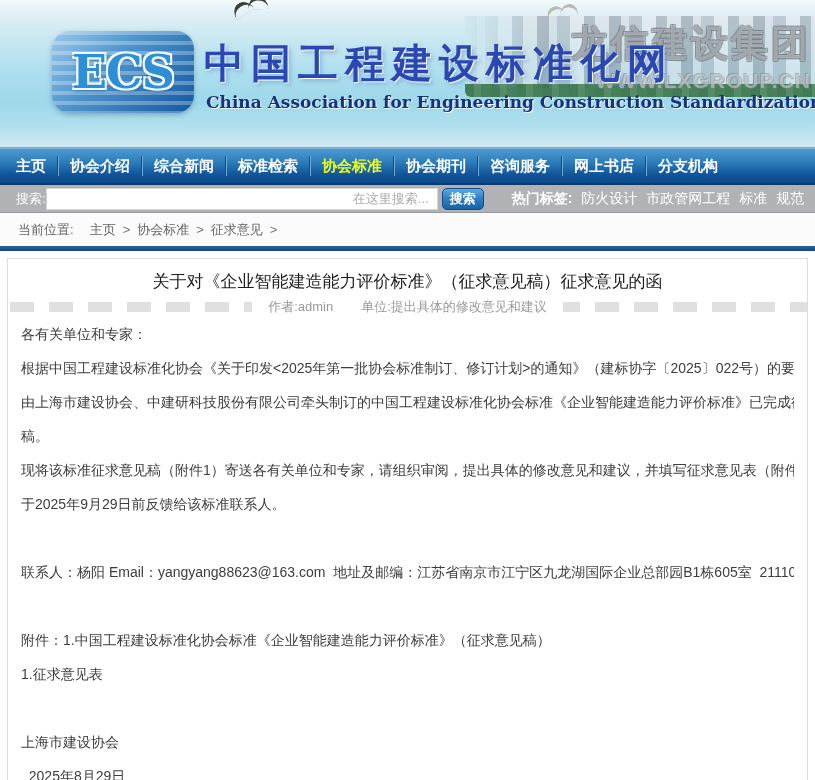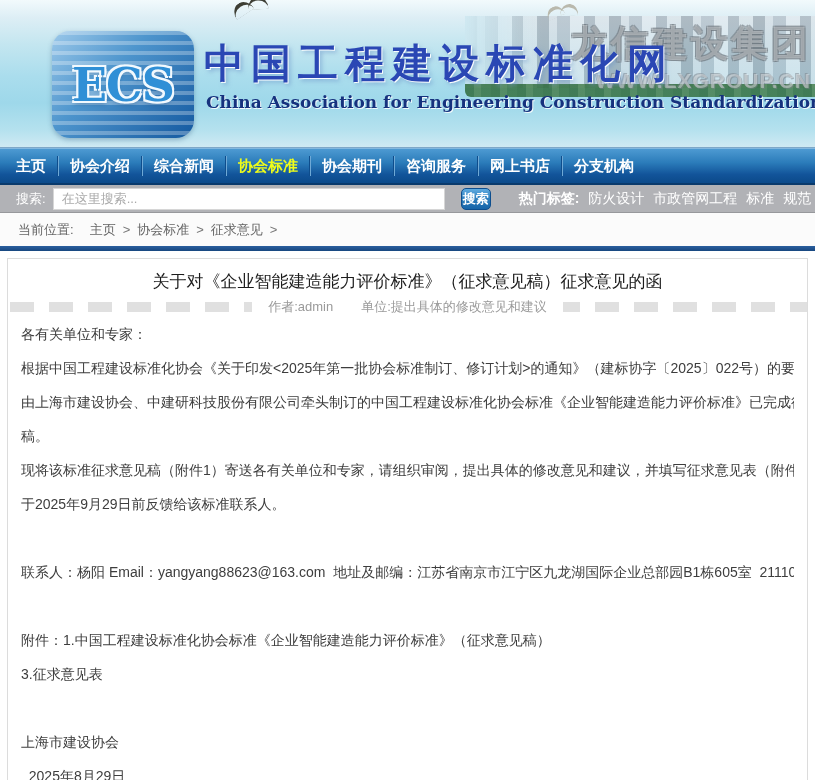--- a/index.html
+++ b/index.html
@@ -42,21 +42,21 @@
   .seagull { position:absolute; width:30px; height:12px; }
   .seagull i { position:absolute; top:0; width:16px; height:10px; border-top:3px solid #55564c; border-radius:50% 50% 0 0/100% 100% 0 0; }
   .seagull i:first-child { left:0; transform:rotate(-14deg); }
   .seagull i:last-child  { left:13px; transform:rotate(16deg); }
   .seagull.sg1 { left:236px; top:1px; transform:rotate(-20deg) scale(1.3); }
   .seagull.sg1 i { border-top-color:#3d3e34; }
   .seagull.sg2 { left:548px; top:6px; transform:rotate(-10deg) scale(1.15); }
   .seagull.sg2 i { border-top-color:#b9b9ad; }
 
   .logo {
-    position:absolute; left:52px; top:31px; width:142px; height:107px; border-radius:18px;
+    position:absolute; left:52px; top:31px; width:142px; height:82px; border-radius:18px;
     background:linear-gradient(135deg,#9cc9ea 0%, #4e95cd 40%, #1459a0 100%);
     box-shadow:0 2px 5px rgba(40,80,120,.35);
     display:flex; align-items:center; justify-content:center;text-align:right;
   }
   .logo::before {
     content:""; position:absolute; inset:0; border-radius:18px;
     background:repeating-linear-gradient(180deg, rgba(255,255,255,.28) 0 4px, rgba(255,255,255,0) 4px 10px);
   }
   .logo-text {
     position:relative; font-family:"DejaVu Serif", serif; font-weight:bold; font-size:46px; letter-spacing:-1px;
@@ -94,27 +94,28 @@
   .nav-item.active { color:#eefc1a; }
 
   
   .searchbar {
     height:28px; background:#b1b2b6; display:flex; align-items:center;
     padding-left:16px; overflow:hidden; white-space:nowrap;
     border-bottom:1px solid #97989c;
   }
   .search-label { color:#fff; font-size:13px; flex:0 0 auto; }
   .search-input {
-    width:392px; height:22px; margin-left:7px; border:1px solid #d6d6d6; background:#fff;
+    width:392px; height:22px; border:1px solid #d6d6d6; background:#fff;
     font-size:13px; color:#333; padding:0 8px; outline:none; flex:0 0 auto;
     font-family:"Liberation Sans", sans-serif;
+    text-align:right;
   }
   .search-input::placeholder { color:#aaa; }
   .search-btn {
-    width:30px; height:22px; margin-left:16px; border-radius:5px; flex:0 0 auto;
+    width:42px; height:22px; margin-left:4px; border-radius:5px; flex:0 0 auto;
     background:linear-gradient(180deg,#5fabe0 0%, #2f81c0 45%, #1664a8 100%);
     border:1px solid #0d4e8e; color:#fff; font-size:13px; font-weight:bold;
     line-height:20px; text-align:center; cursor:pointer;
     font-family:"Liberation Sans", sans-serif;
   }
   .hot-tags { margin-left:28px; display:flex; align-items:center; color:#fff; font-size:14px; flex:0 0 auto; }
   .hot-label { font-weight:bold; margin-right:9px; }
   .hot-tag { margin-right:9px; cursor:pointer; }
 
   
@@ -174,20 +175,21 @@
       <span class="logo-text">ECS</span>
     </div>
     <div class="site-title">中国工程建设标准化网</div>
     <div class="site-subtitle">China Association for Engineering Construction Standardization</div>
   </div>
 
   <div class="navbar">
     <div class="nav-item">主页</div>
     <div class="nav-item">协会介绍</div>
     <div class="nav-item">综合新闻</div>
+    <div class="nav-item">标准检索</div>
     <div class="nav-item active">协会标准</div>
     <div class="nav-item">协会期刊</div>
     <div class="nav-item">咨询服务</div>
     <div class="nav-item">网上书店</div>
     <div class="nav-item">分支机构</div>
   </div>
 
   <div class="searchbar">
     <span class="search-label">搜索:</span>
     <input class="search-input" type="text" placeholder="在这里搜索..." style="">
@@ -226,20 +228,20 @@
       <div class="body-line">各有关单位和专家：</div>
       <div class="body-line">根据中国工程建设标准化协会《关于印发&lt;2025年第一批协会标准制订、修订计划&gt;的通知》（建标协字〔2025〕022号）的要求，</div>
       <div class="body-line">由上海市建设协会、中建研科技股份有限公司牵头制订的中国工程建设标准化协会标准《企业智能建造能力评价标准》已完成征求意见</div>
       <div class="body-line">稿。</div>
       <div class="body-line">现将该标准征求意见稿（附件1）寄送各有关单位和专家，请组织审阅，提出具体的修改意见和建议，并填写征求意见表（附件2），</div>
       <div class="body-line">于2025年9月29日前反馈给该标准联系人。</div>
       <div class="body-line"></div>
       <div class="body-line">联系人：杨阳 Email：yangyang88623@163.com  地址及邮编：江苏省南京市江宁区九龙湖国际企业总部园B1栋605室  211102</div>
       <div class="body-line"></div>
       <div class="body-line">附件：1.中国工程建设标准化协会标准《企业智能建造能力评价标准》（征求意见稿）</div>
-      <div class="body-line">3.征求意见表</div>
+      <div class="body-line">1.征求意见表</div>
       <div class="body-line"></div>
       <div class="body-line">上海市建设协会</div>
       <div class="body-line">  2025年8月29日</div>
     </div>
   </div>
 
 </div>
 
 </body></html>

